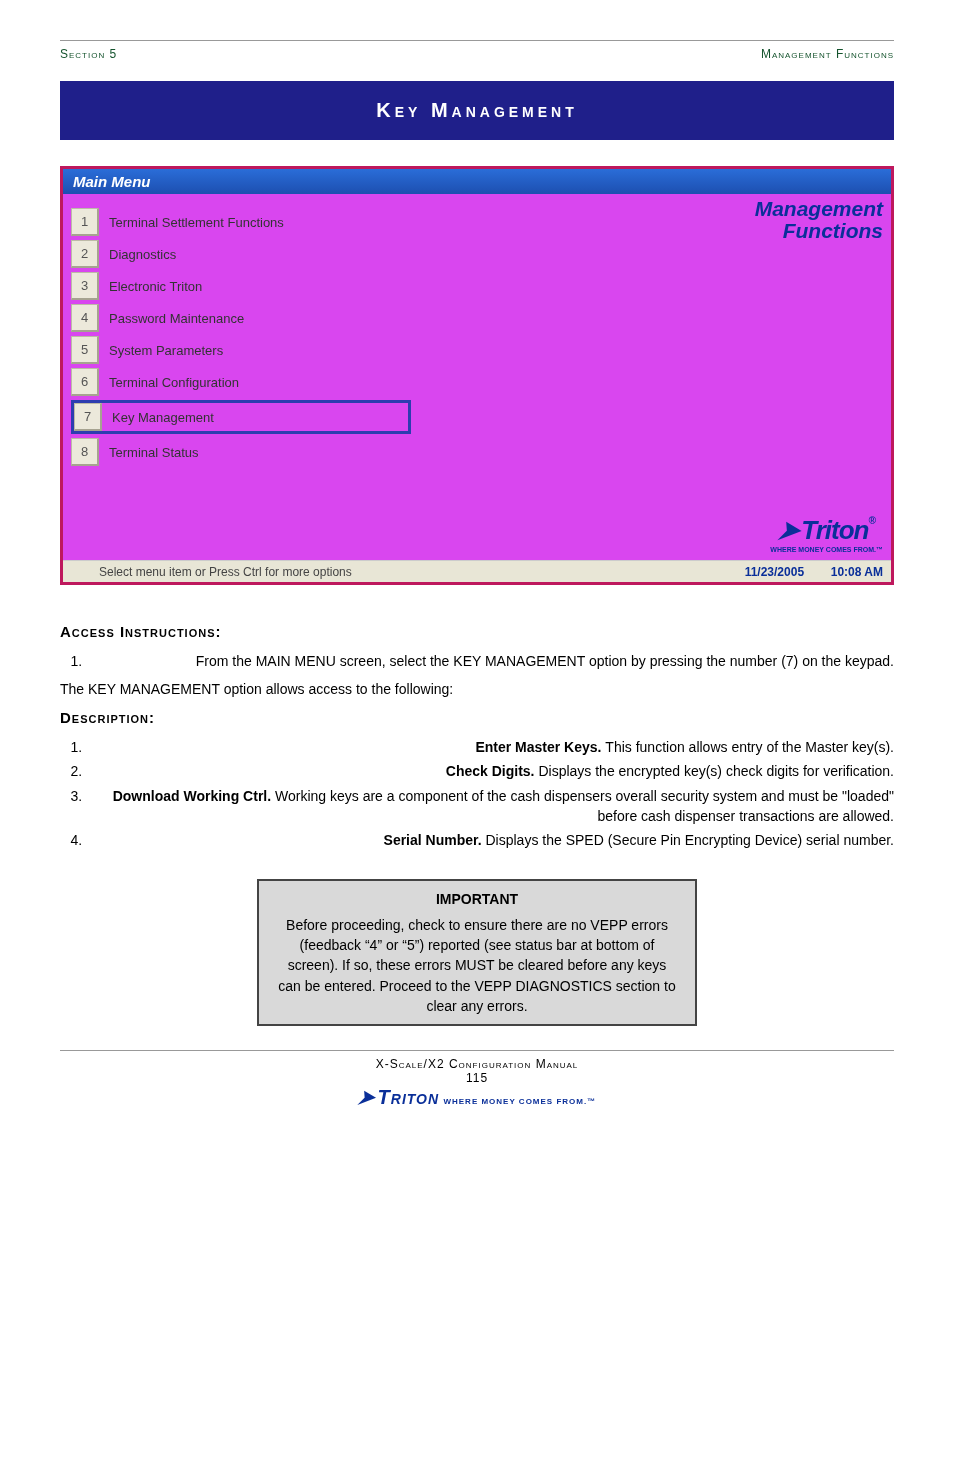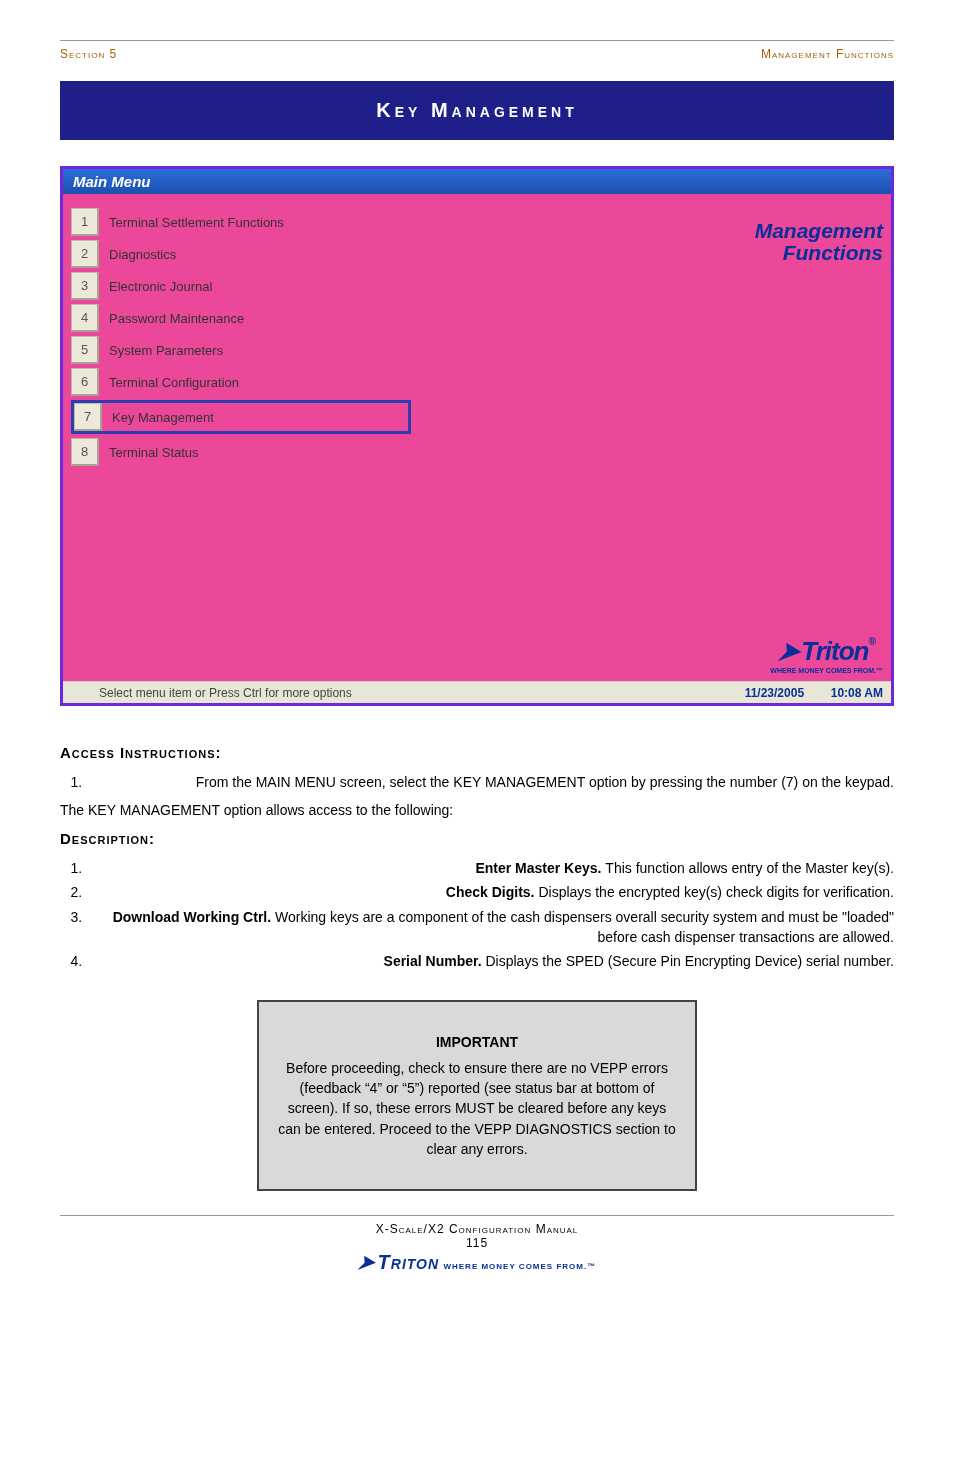--- a/index.html
+++ b/index.html
@@ -19,60 +19,60 @@
   .top-line {
     border-top: 1px solid #999;
     margin-bottom: 6px;
   }
   .page-header {
     display: flex;
     justify-content: space-between;
     font-size: 12px;
     font-variant: small-caps;
     letter-spacing: 1px;
-    color: #a16207;
+    color: #14532d;
     margin-bottom: 20px;
   }
   .section-bar {
     background: #1f1f8a;
     color: #fff;
     text-align: center;
     font-weight: bold;
     font-size: 20px;
     letter-spacing: 4px;
     padding: 18px 0;
     margin: 18px 0 26px 0;
     font-variant: small-caps;
   }
   .screenshot {
-    border: 3px solid #6d28d9;
-    background: #ec4899;
+    border: 3px solid #be185d;
+    background: #d946ef;
     position: relative;
-    height: 540px;
+    height: 419px;
   }
   .title-bar {
     background: linear-gradient(#2a6dd8,#1d4fb0);
     color: #fff;
     font-weight: bold;
     font-style: italic;
     font-size: 15px;
     padding: 4px 10px;
   }
   .screenshot-body {
     display: flex;
     height: calc(100% - 50px);
   }
   .menu-col {
     flex: 0 0 58%;
     padding: 10px 0 0 8px;
   }
   .right-col {
     flex: 1;
     position: relative;
-    padding: 26px 8px 0 0;
+    padding: 4px 8px 0 0;
   }
   .mgmt-label {
     text-align: right;
     color: #0a2f99;
     font-weight: bold;
     font-style: italic;
     font-size: 21px;
     line-height: 1.05;
   }
   .triton-logo-box {
@@ -140,21 +140,21 @@
     font-size: 15px;
   }
   .desc-block p { margin: 8px 0; }
   .desc-block ol { margin: 6px 0 6px 26px; padding: 0; text-align: right; }
   .desc-block ol li { margin: 4px 0; }
   .note-box {
     width: 440px;
     margin: 28px auto 0 auto;
     border: 2px solid #444;
     background: #d9d9d9;
-    padding: 30px 18px;
+    padding: 8px 18px;
     font-size: 14px;
     text-align: center;
   }
   .note-box strong { display:block; margin-bottom: 6px; }
   .footer-line {
     border-top: 1px solid #999;
     margin-top: 24px;
     padding-top: 6px;
     display: flex;
     justify-content: space-between;
@@ -193,21 +193,21 @@
           <div class="menu-item">
             <div class="key-btn">1</div>
             <div class="key-label">Terminal Settlement Functions</div>
           </div>
           <div class="menu-item">
             <div class="key-btn">2</div>
             <div class="key-label">Diagnostics</div>
           </div>
           <div class="menu-item">
             <div class="key-btn">3</div>
-            <div class="key-label">Electronic Journal</div>
+            <div class="key-label">Electronic Triton</div>
           </div>
           <div class="menu-item">
             <div class="key-btn">4</div>
             <div class="key-label">Password Maintenance</div>
           </div>
           <div class="menu-item">
             <div class="key-btn">5</div>
             <div class="key-label">System Parameters</div>
           </div>
           <div class="menu-item">

